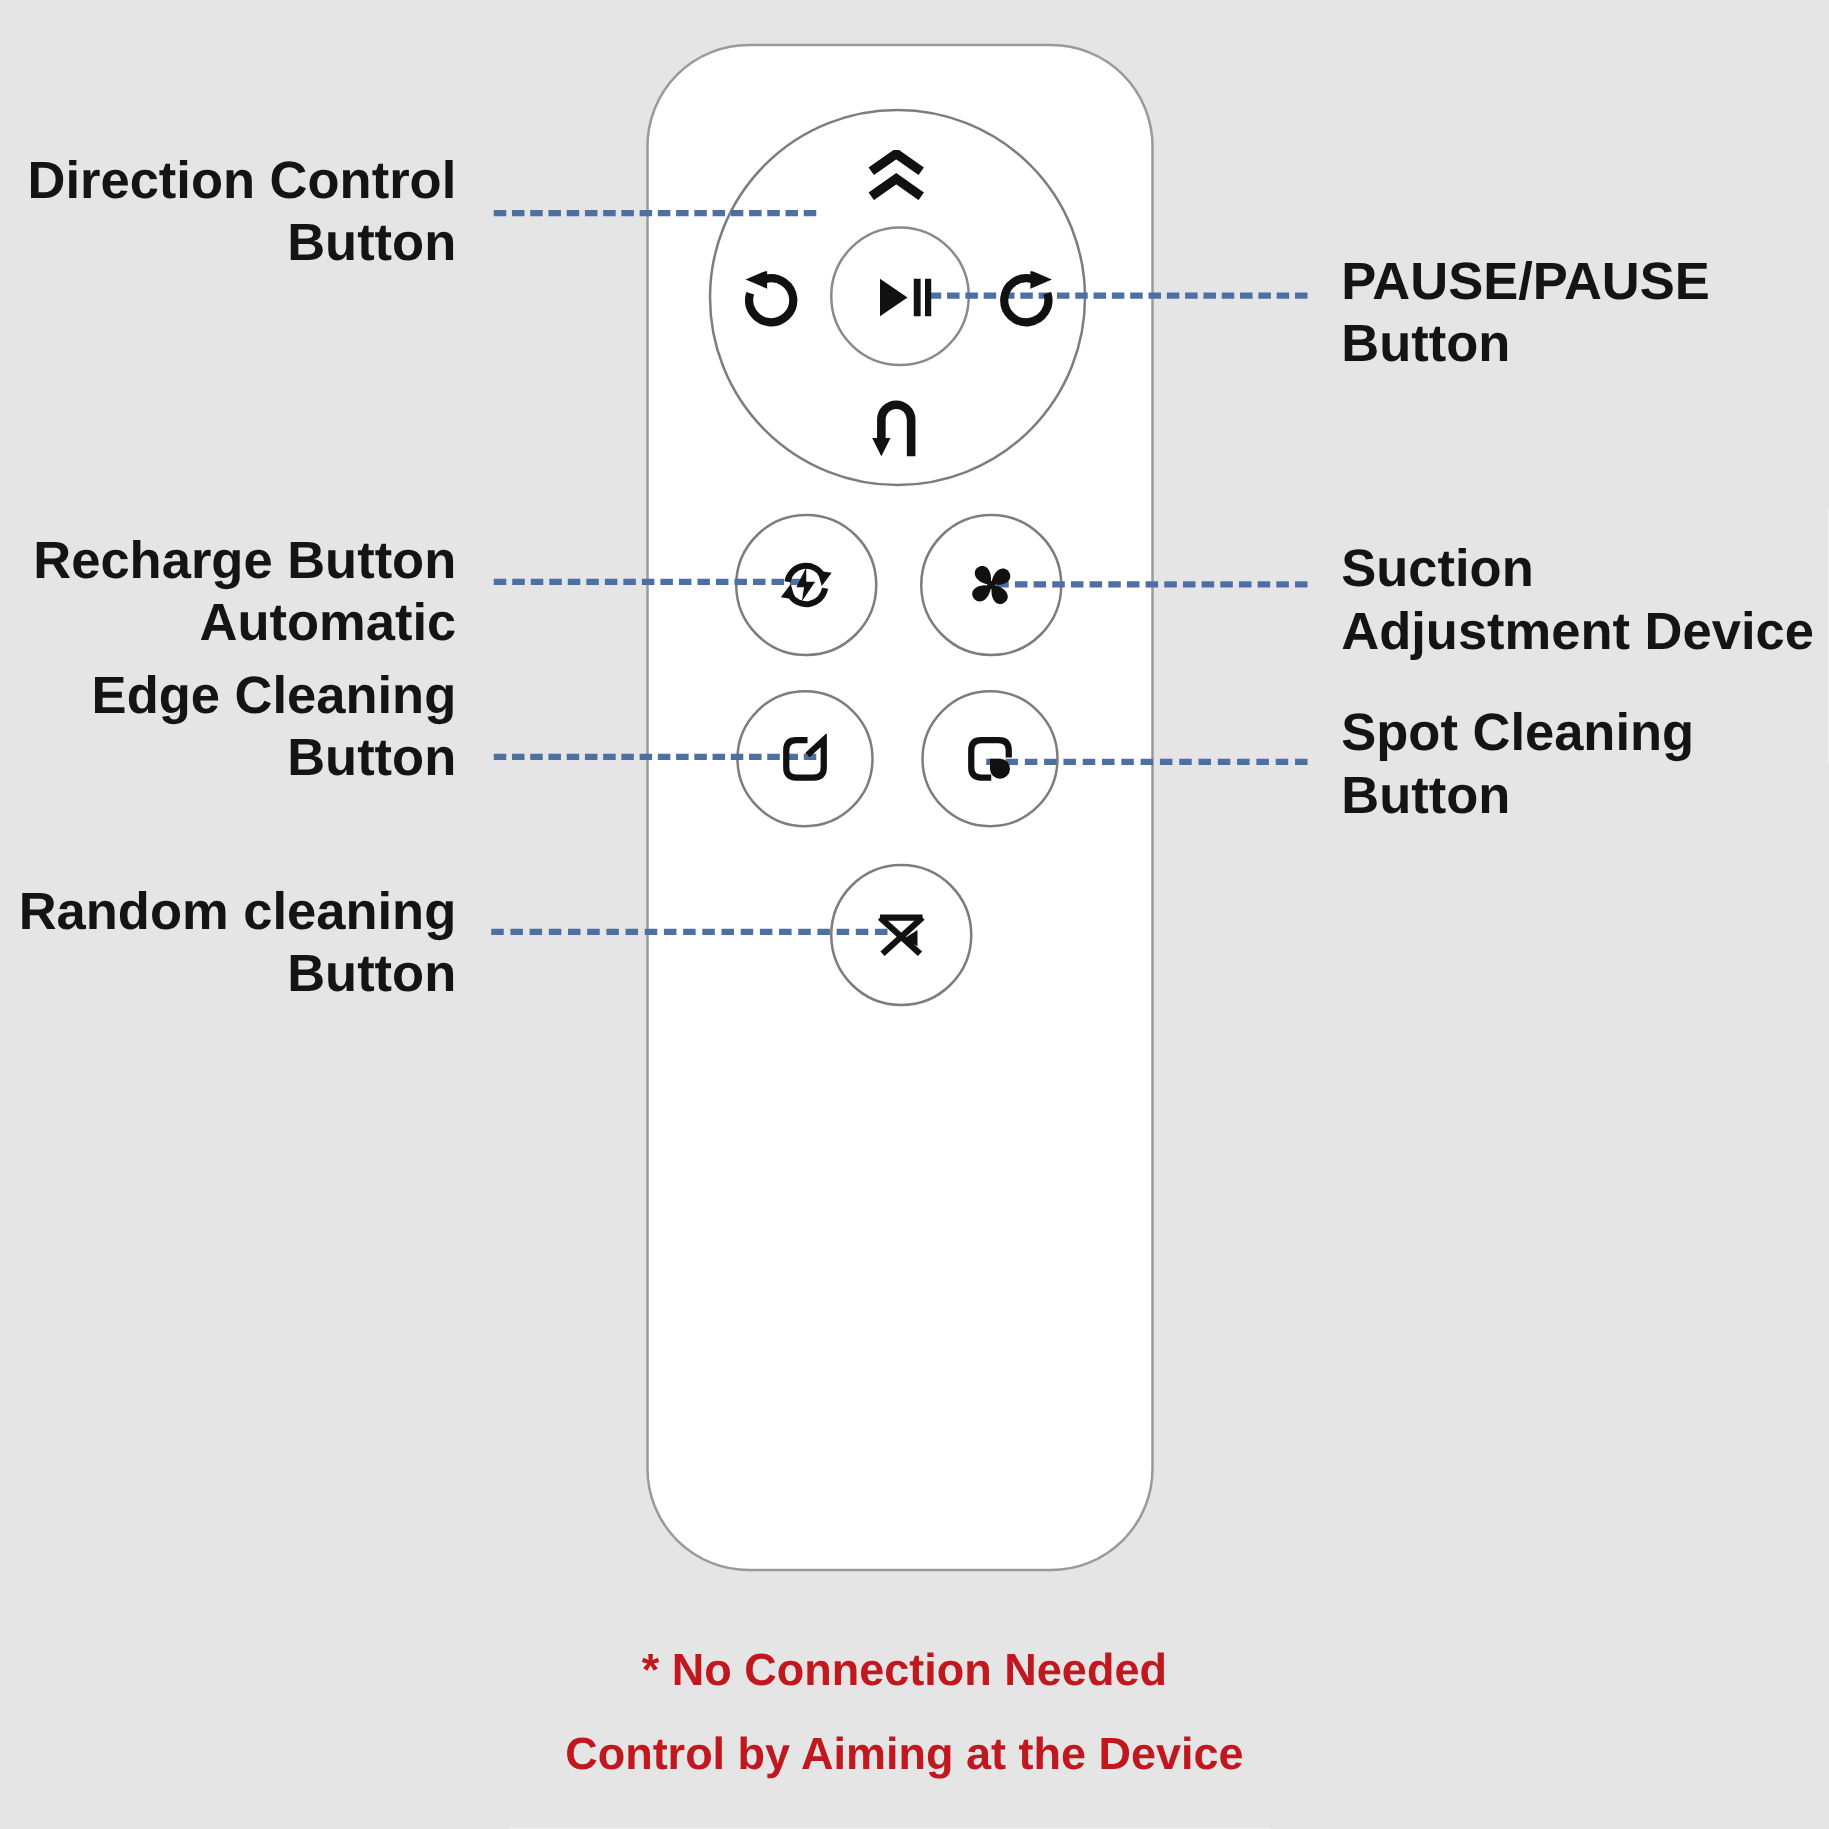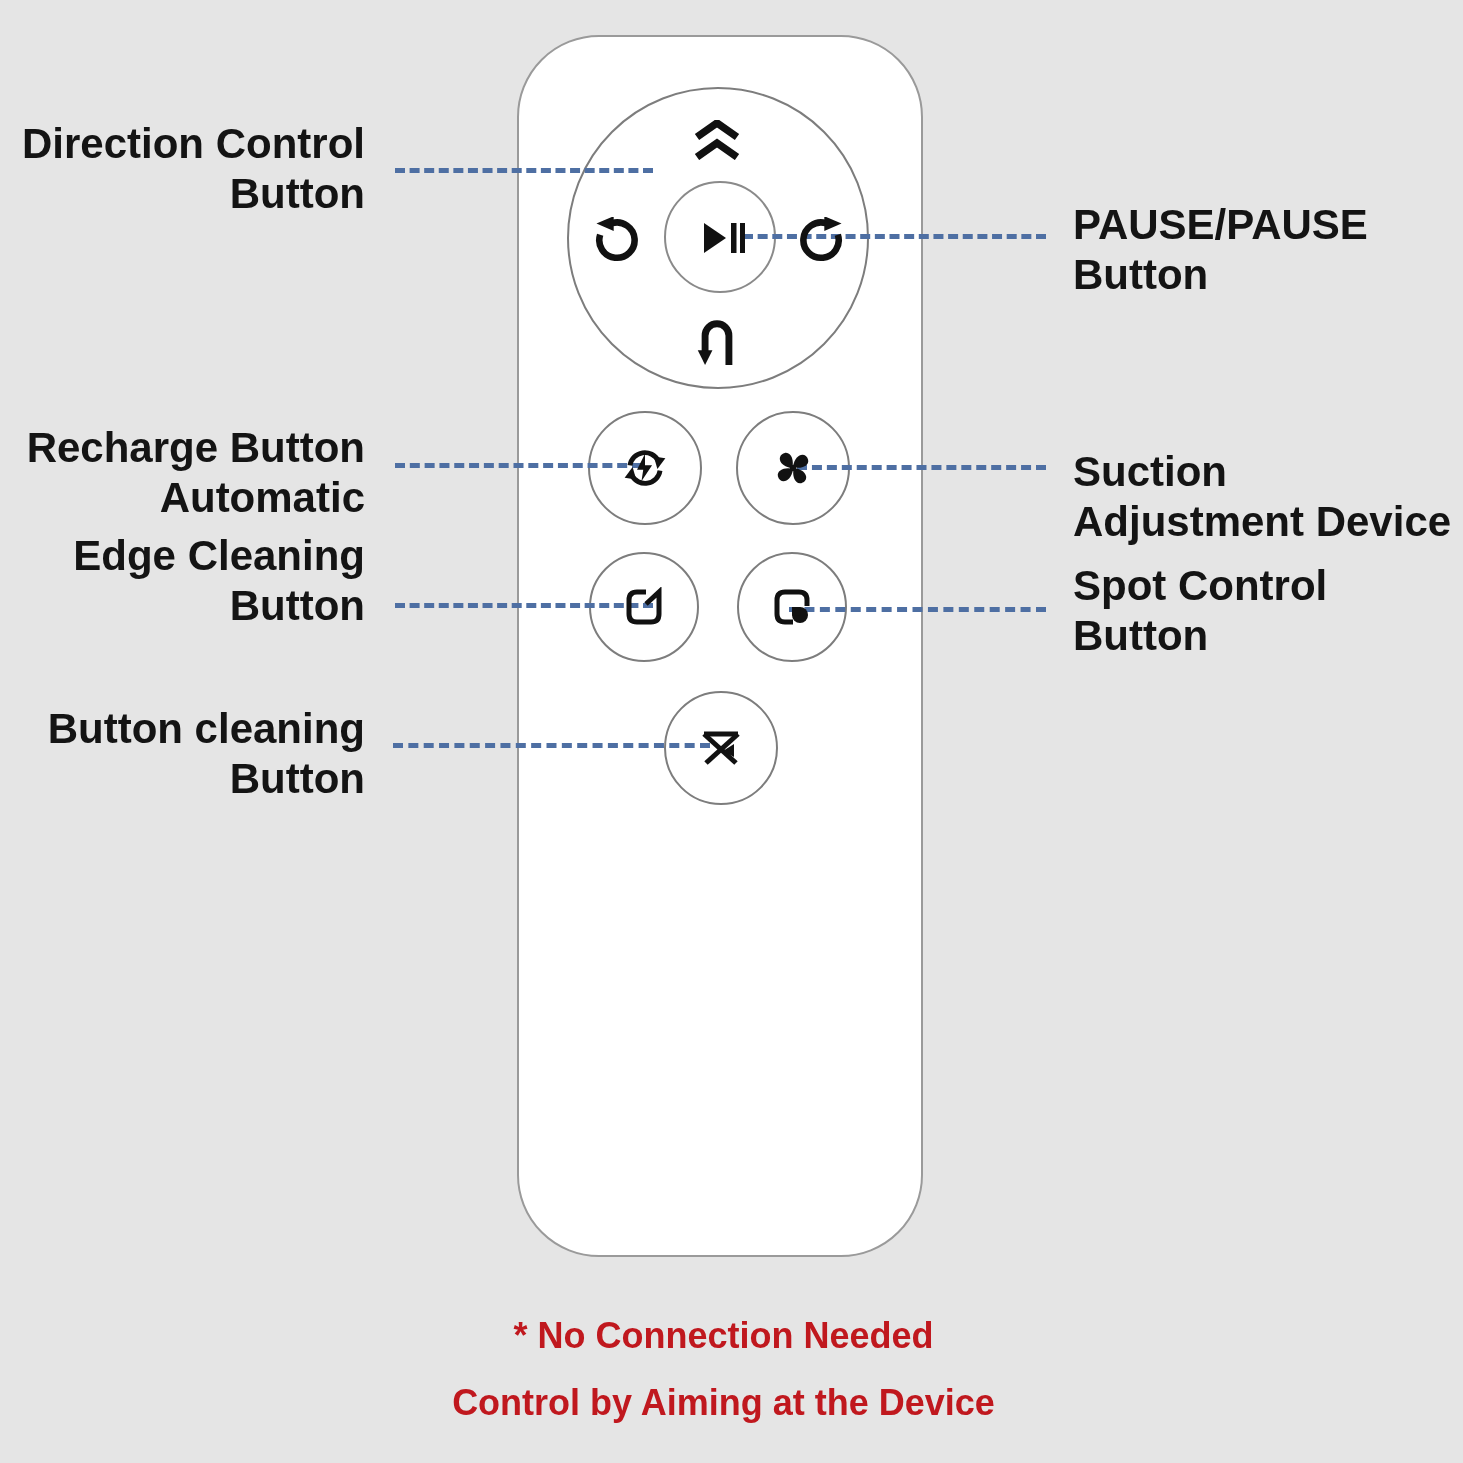--- a/index.html
+++ b/index.html
@@ -37,21 +37,21 @@
   .icon .fill{fill:#111111;stroke:none;}
   
   .label{
     position:absolute;font-weight:700;font-size:42px;line-height:50px;
     color:#141414;white-space:nowrap;
   }
   .label.align-right{text-align:right;}
   .lbl-direction{right:1098px;top:119px;}
   .lbl-start{left:1073px;top:200px;}
   .lbl-recharge{right:1098px;top:423px;}
-  .lbl-suction{left:1073px;top:447px;}
+  .lbl-suction{left:1073px;top:430px;}
   .lbl-edge{right:1098px;top:531px;}
   .lbl-spot{left:1073px;top:561px;}
   .lbl-random{right:1098px;top:704px;}
   
   .footnote{
     position:absolute;left:0;right:16px;top:1302px;text-align:center;
     font-weight:700;font-size:36px;line-height:67px;color:#c0181e;white-space:nowrap;
   }
 </style>
 </head>
@@ -154,26 +154,26 @@
     <div>Suction</div>
     <div>Adjustment Device</div>
   </div>
 
   <div class="label align-right lbl-edge">
     <div>Edge Cleaning</div>
     <div>Button</div>
   </div>
 
   <div class="label lbl-spot">
-    <div>Spot Control</div>
+    <div>Spot Cleaning</div>
     <div>Button</div>
   </div>
 
   <div class="label align-right lbl-random">
-    <div>Button cleaning</div>
+    <div>Random cleaning</div>
     <div>Button</div>
   </div>
 
   <div class="footnote">
     <div>* No Connection Needed</div>
     <div>Control by Aiming at the Device</div>
   </div>
 
 </div>
 

